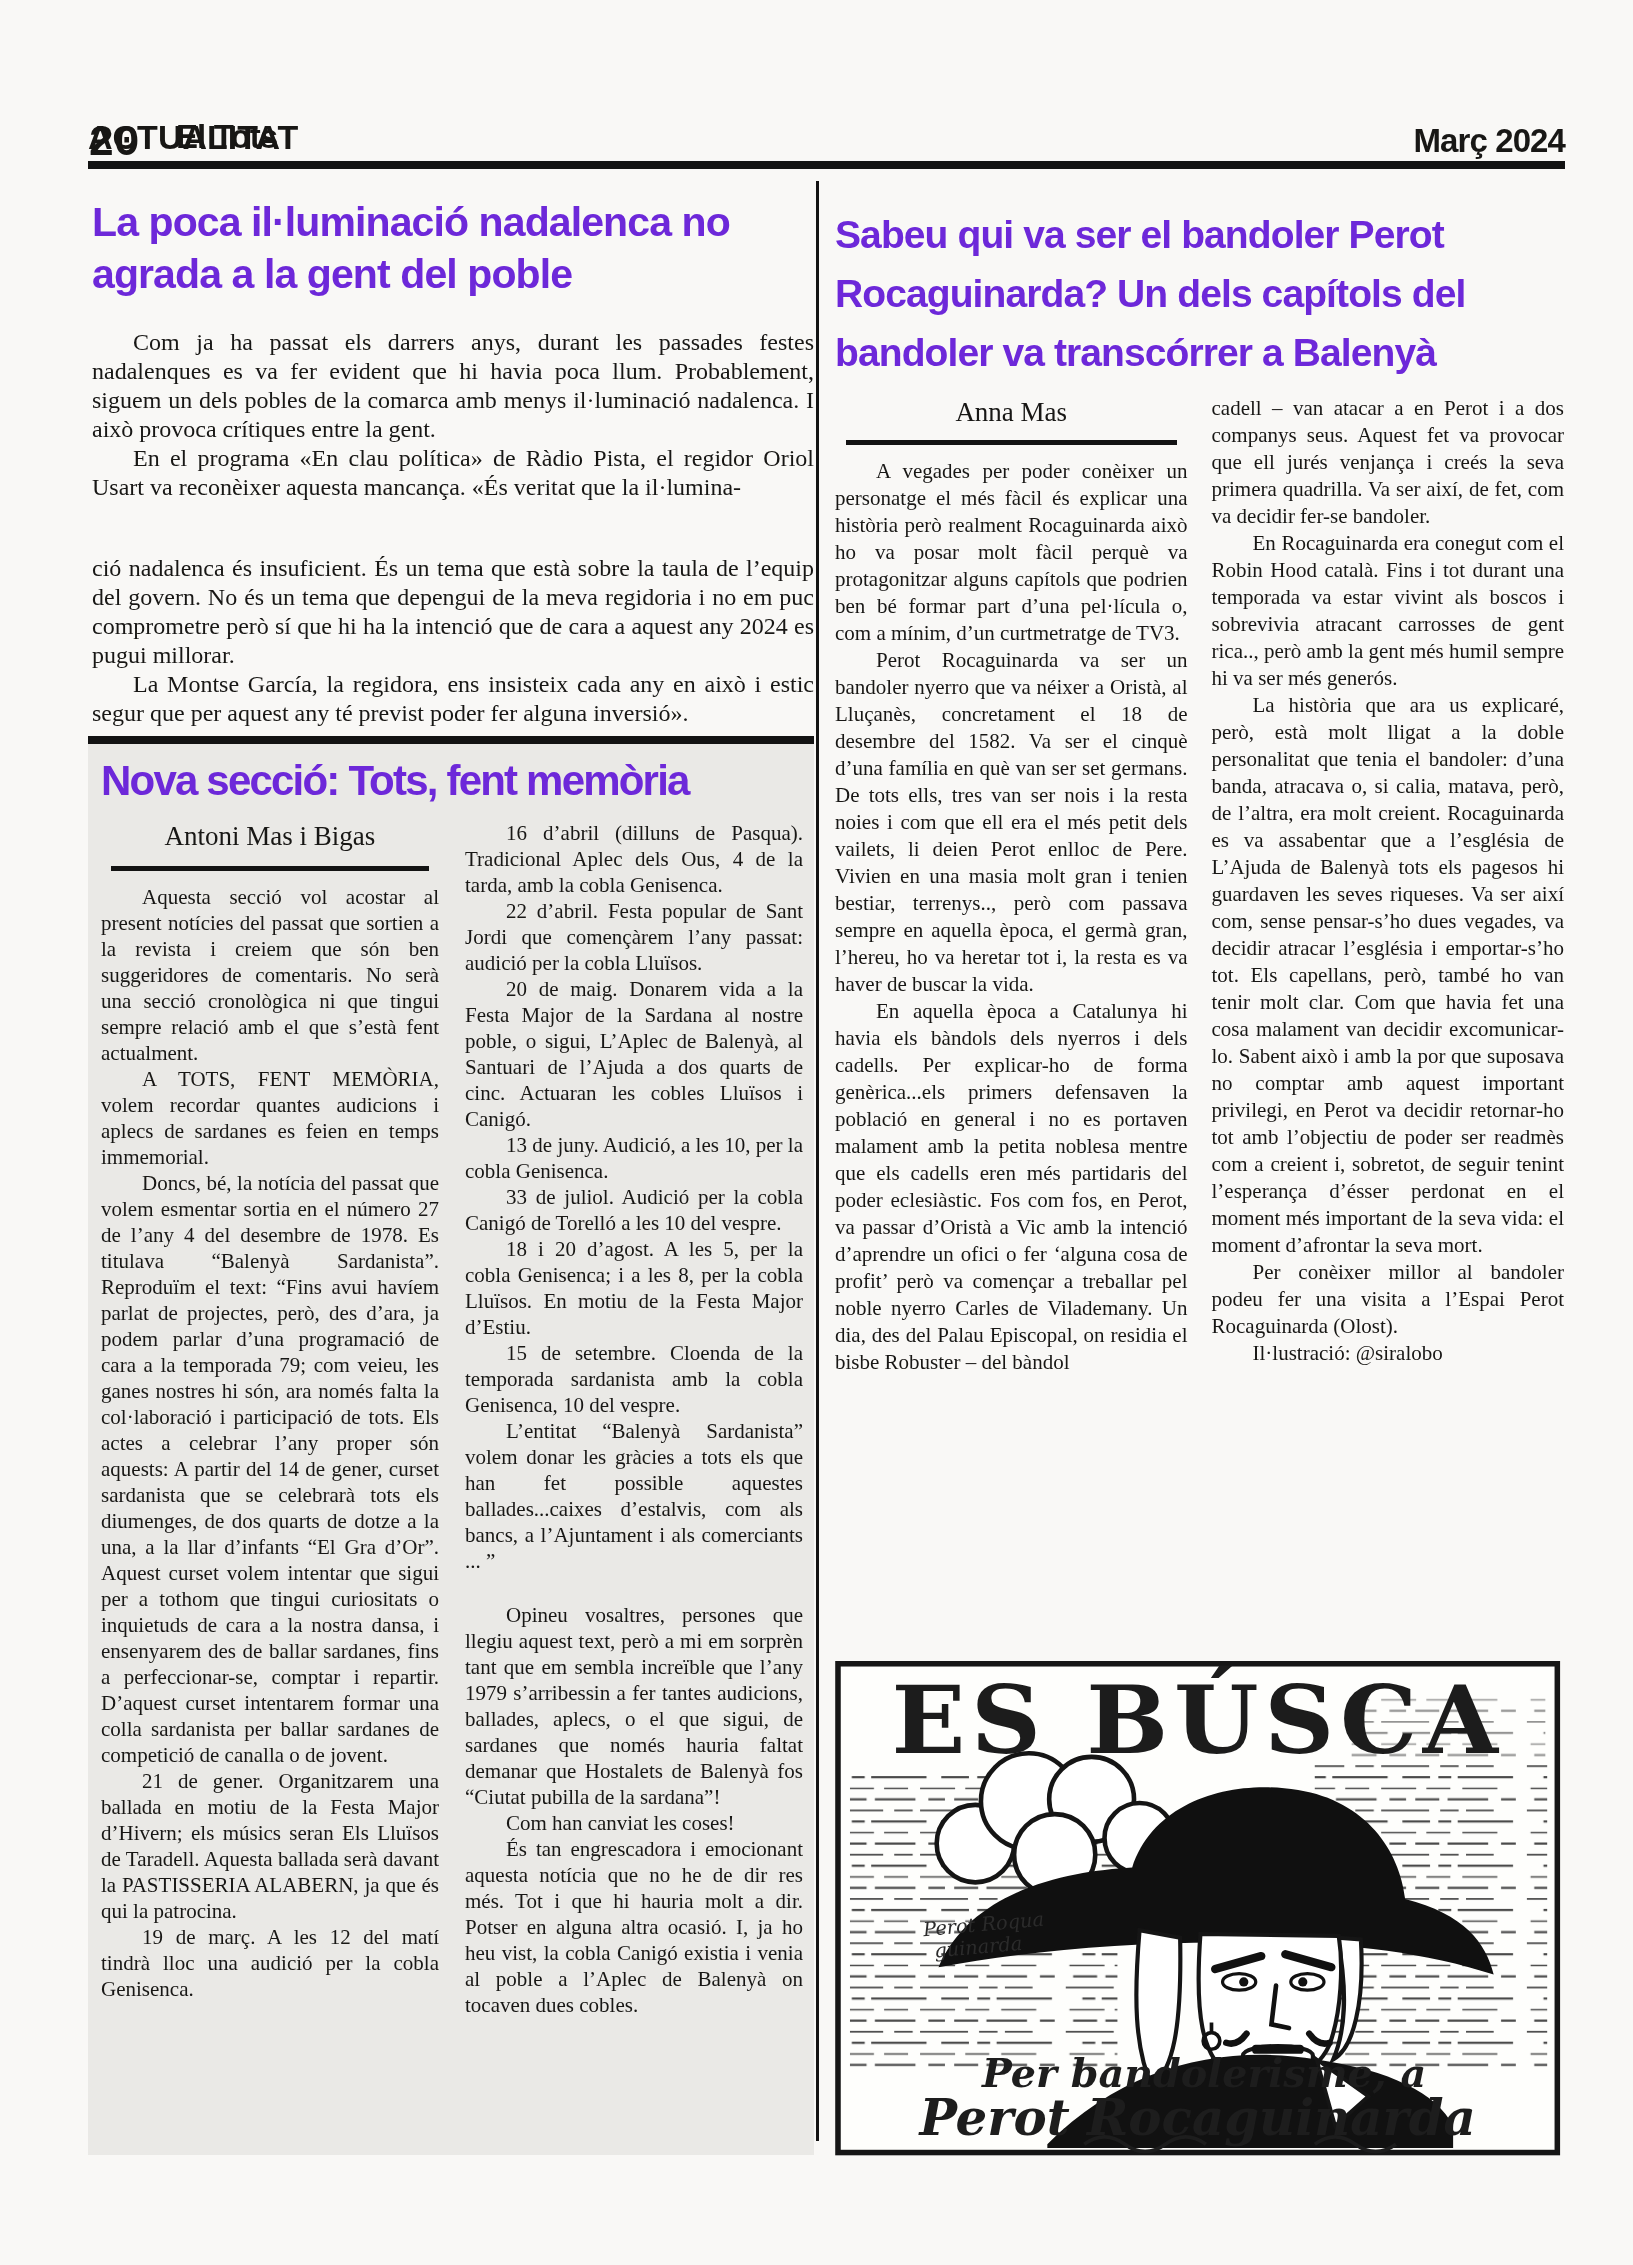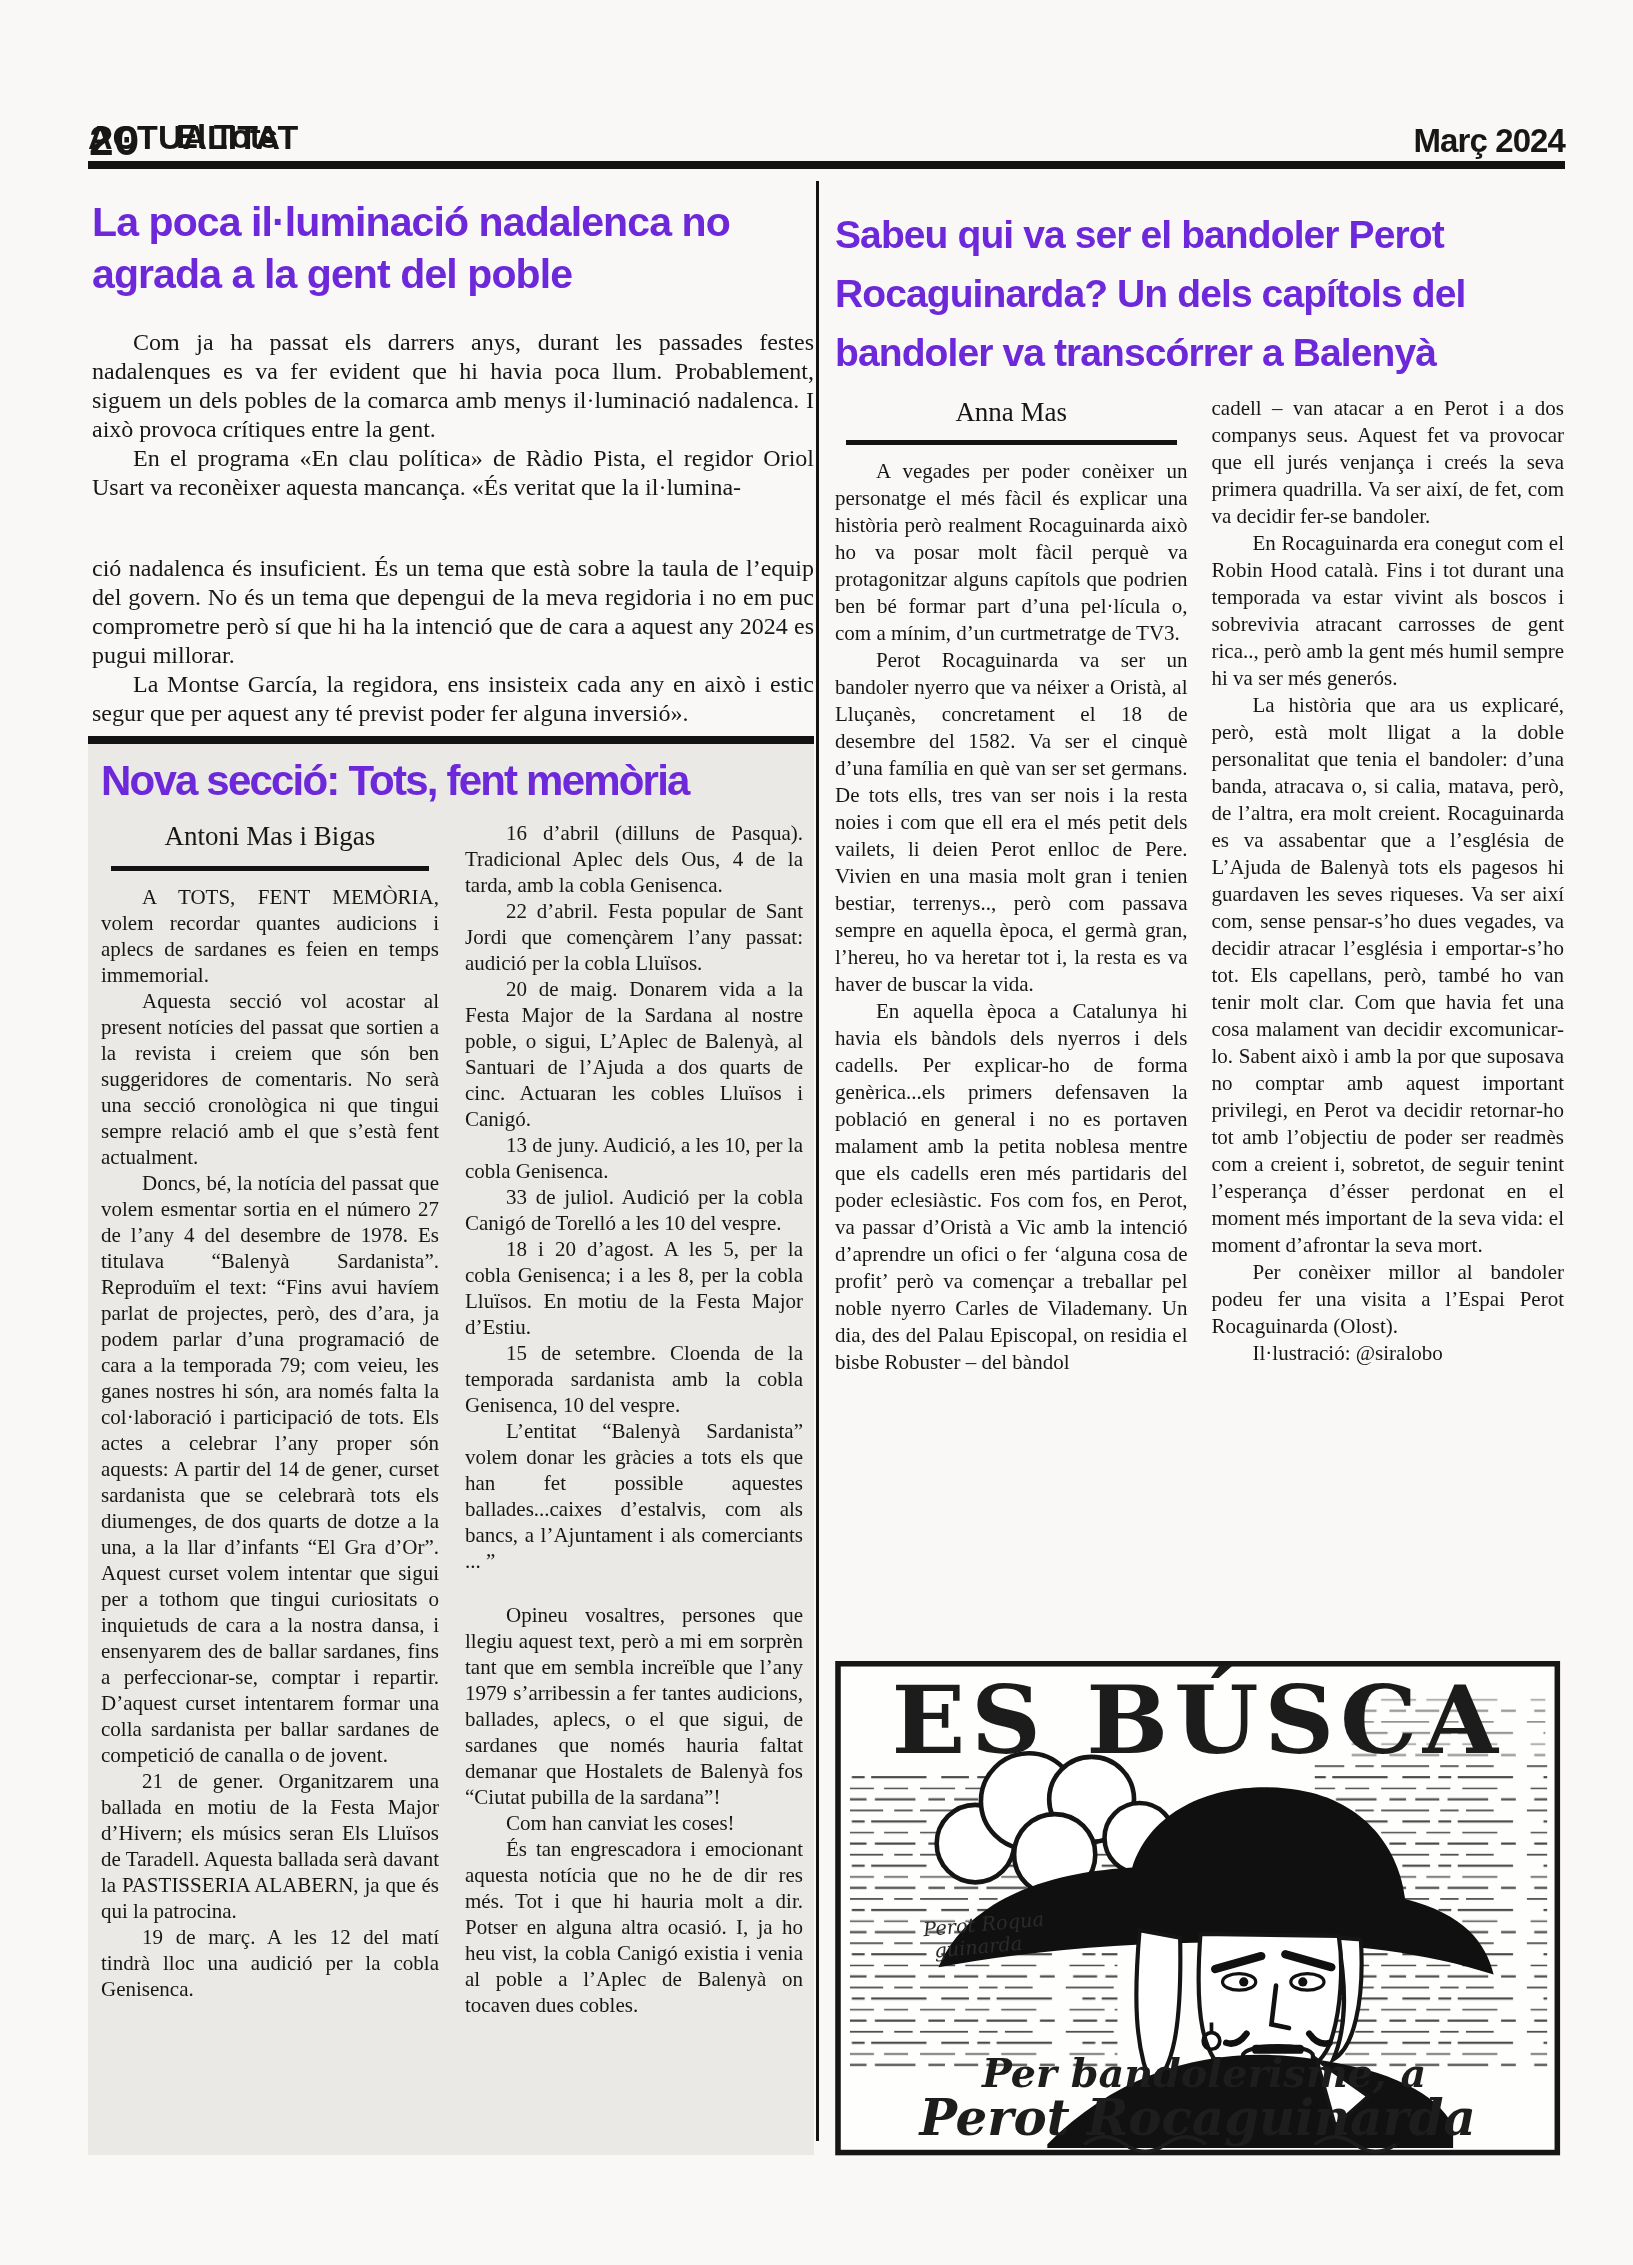--- a/index.html
+++ b/index.html
@@ -77,22 +77,22 @@
     </div>
   </div>
 </div>
 
 <div class="abs panel">
   <div class="art-title">Nova secció: Tots, fent memòria</div>
   <div class="cols">
     <div class="col">
       <div class="byline">Antoni Mas i Bigas</div>
       <div class="byline-rule"></div>
+      <p>Aquesta secció vol acostar al present notícies del passat que sortien a la revista i creiem que són ben suggeridores de comentaris. No serà una secció cronològica ni que tingui sempre relació amb el que s’està fent actualment.</p>
       <p>A TOTS, FENT MEMÒRIA, volem recordar quantes audicions i aplecs de sardanes es feien en temps immemorial.</p>
-      <p>Aquesta secció vol acostar al present notícies del passat que sortien a la revista i creiem que són ben suggeridores de comentaris. No serà una secció cronològica ni que tingui sempre relació amb el que s’està fent actualment.</p>
       <p>Doncs, bé, la notícia del passat que volem esmentar sortia en el número 27 de l’any 4 del desembre de 1978. Es titulava “Balenyà Sardanista”. Reproduïm el text: “Fins avui havíem parlat de projectes, però, des d’ara, ja podem parlar d’una programació de cara a la temporada 79; com veieu, les ganes nostres hi són, ara només falta la col·laboració i participació de tots. Els actes a celebrar l’any proper són aquests: A partir del 14 de gener, curset sardanista que se celebrarà tots els diumenges, de dos quarts de dotze a la una, a la llar d’infants “El Gra d’Or”. Aquest curset volem intentar que sigui per a tothom que tingui curiositats o inquietuds de cara a la nostra dansa, i ensenyarem des de ballar sardanes, fins a perfeccionar-se, comptar i repartir. D’aquest curset intentarem formar una colla sardanista per ballar sardanes de competició de canalla o de jovent.</p>
       <p>21 de gener. Organitzarem una ballada en motiu de la Festa Major d’Hivern; els músics seran Els Lluïsos de Taradell. Aquesta ballada serà davant la PASTISSERIA ALABERN, ja que és qui la patrocina.</p>
       <p>19 de març. A les 12 del matí tindrà lloc una audició per la cobla Genisenca.</p>
     </div>
     <div class="col">
       <p>16 d’abril (dilluns de Pasqua). Tradicional Aplec dels Ous, 4 de la tarda, amb la cobla Genisenca.</p>
       <p>22 d’abril. Festa popular de Sant Jordi que començàrem l’any passat: audició per la cobla Lluïsos.</p>
       <p>20 de maig. Donarem vida a la Festa Major de la Sardana al nostre poble, o sigui, L’Aplec de Balenyà, al Santuari de l’Ajuda a dos quarts de cinc. Actuaran les cobles Lluïsos i Canigó.</p>
       <p>13 de juny. Audició, a les 10, per la cobla Genisenca.</p>
       <p>33 de juliol. Audició per la cobla Canigó de Torelló a les 10 del vespre.</p>

